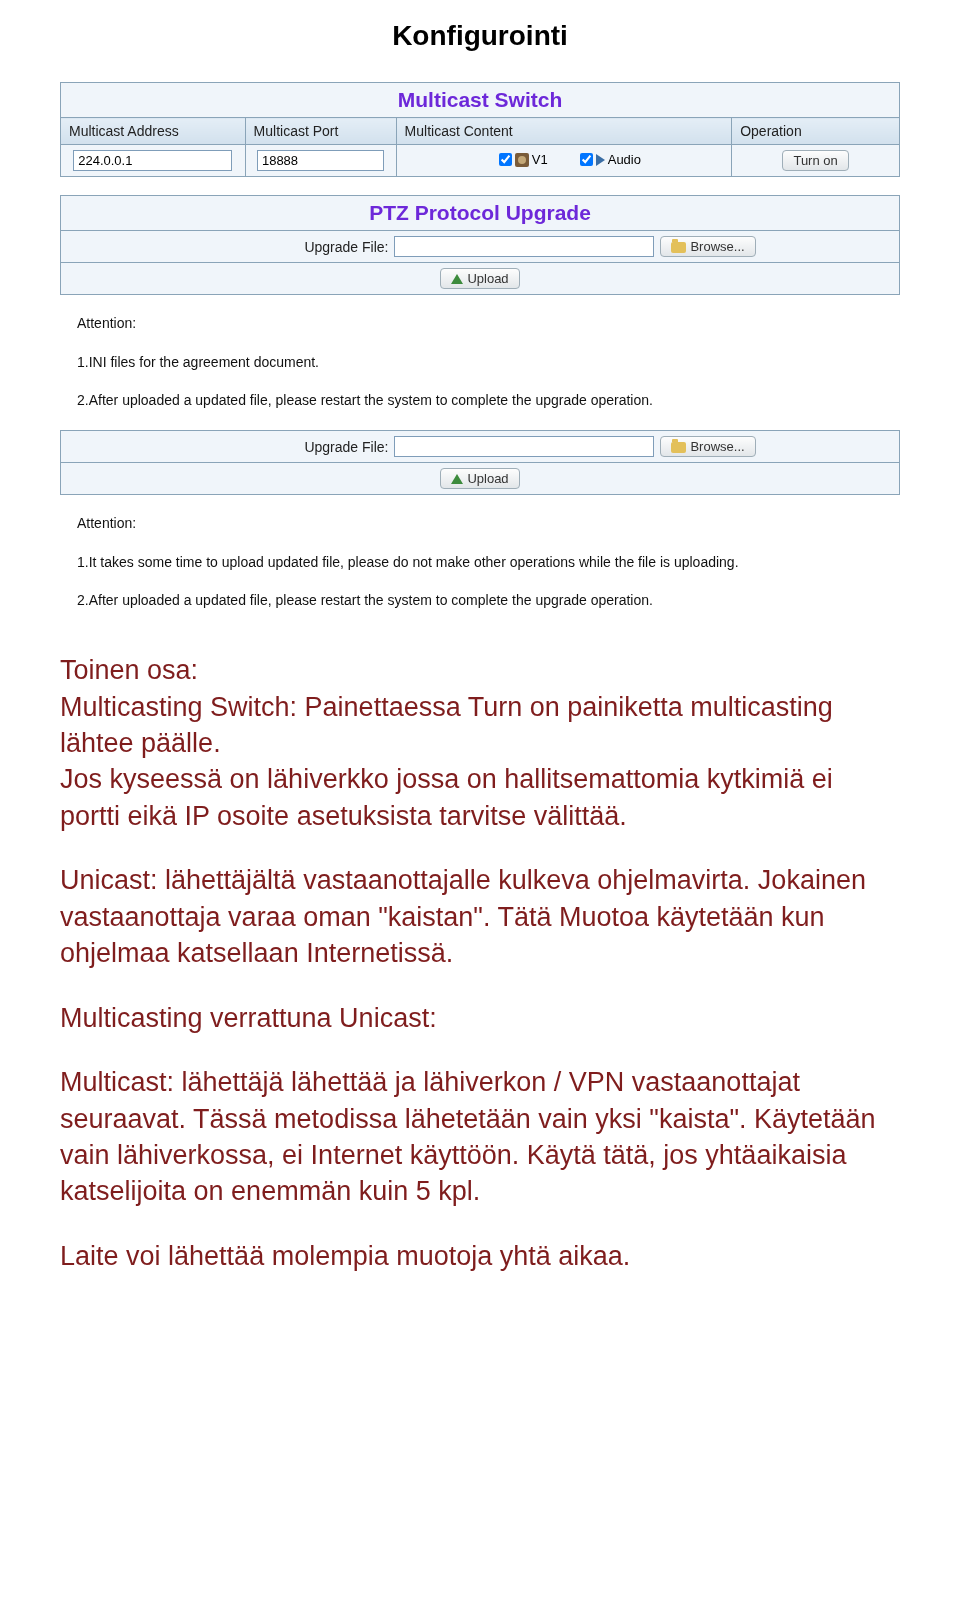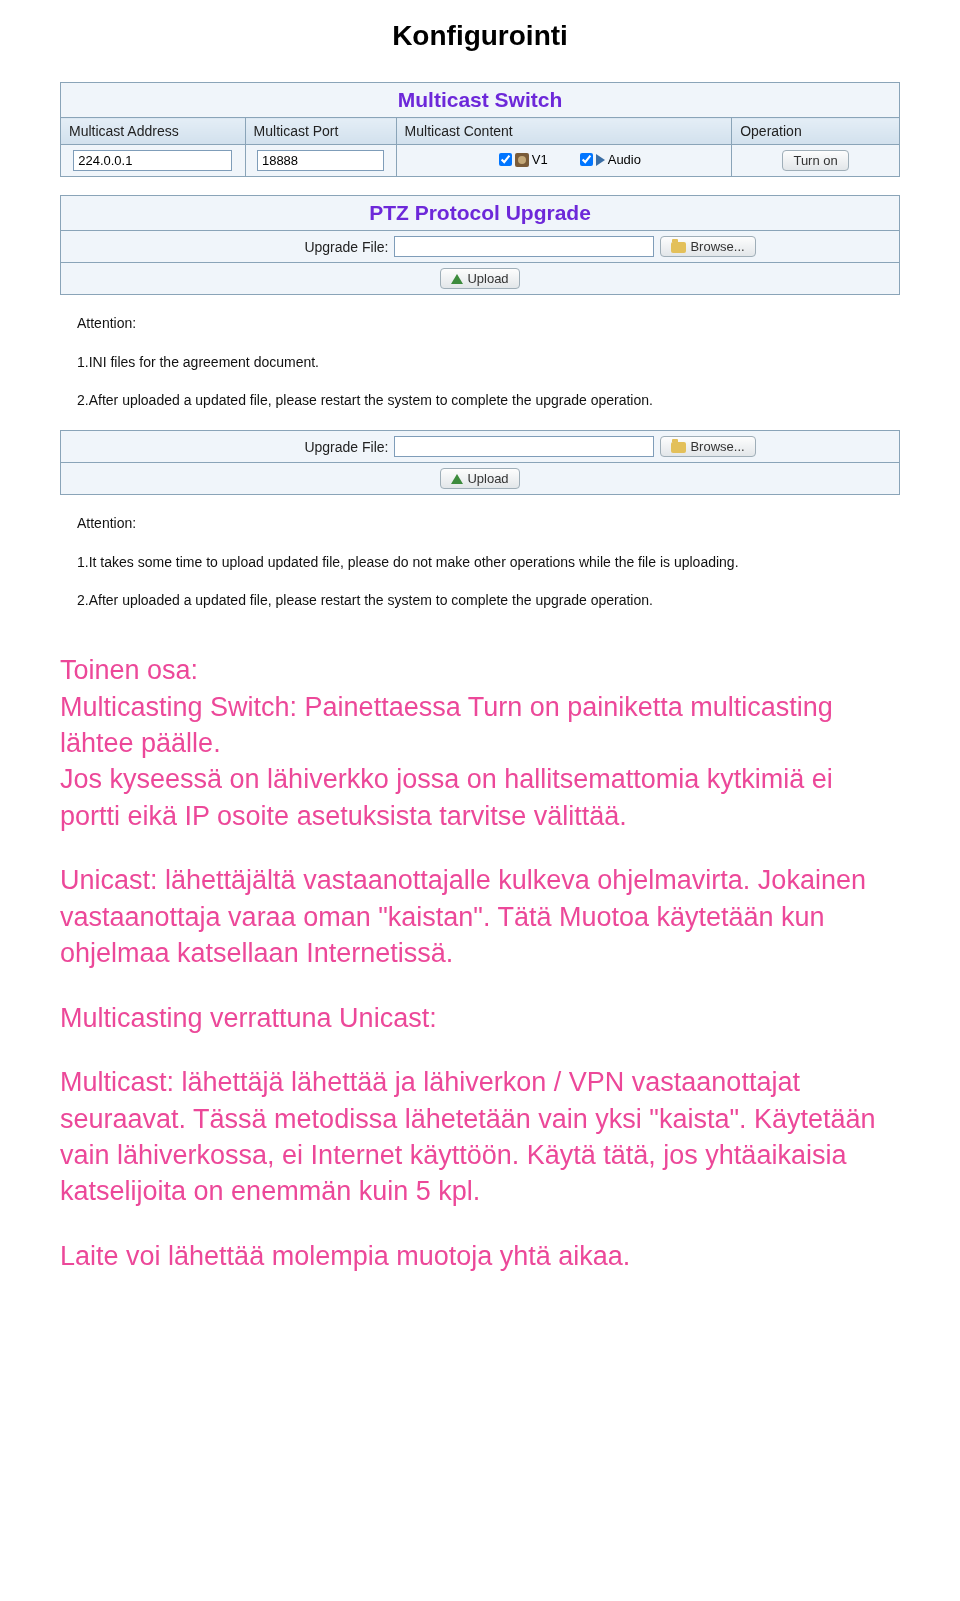--- a/index.html
+++ b/index.html
@@ -118,21 +118,21 @@
   .attention {
     font-size: 14px;
     color: #111;
     line-height: 1.55;
     margin-bottom: 18px;
   }
   .attention p { margin: 17px; }
   .body-text {
     font-size: 27px;
     line-height: 1.35;
-    color: #ec4899;
+    color: #7f1d1d;
     margin-top: 40px;
   }
   .body-text p { margin-bottom: 28px; }
 </style>
 </head>
 <body>
 
 <h1 class="doc-title">Konfigurointi</h1>
 
 <div class="panel">

